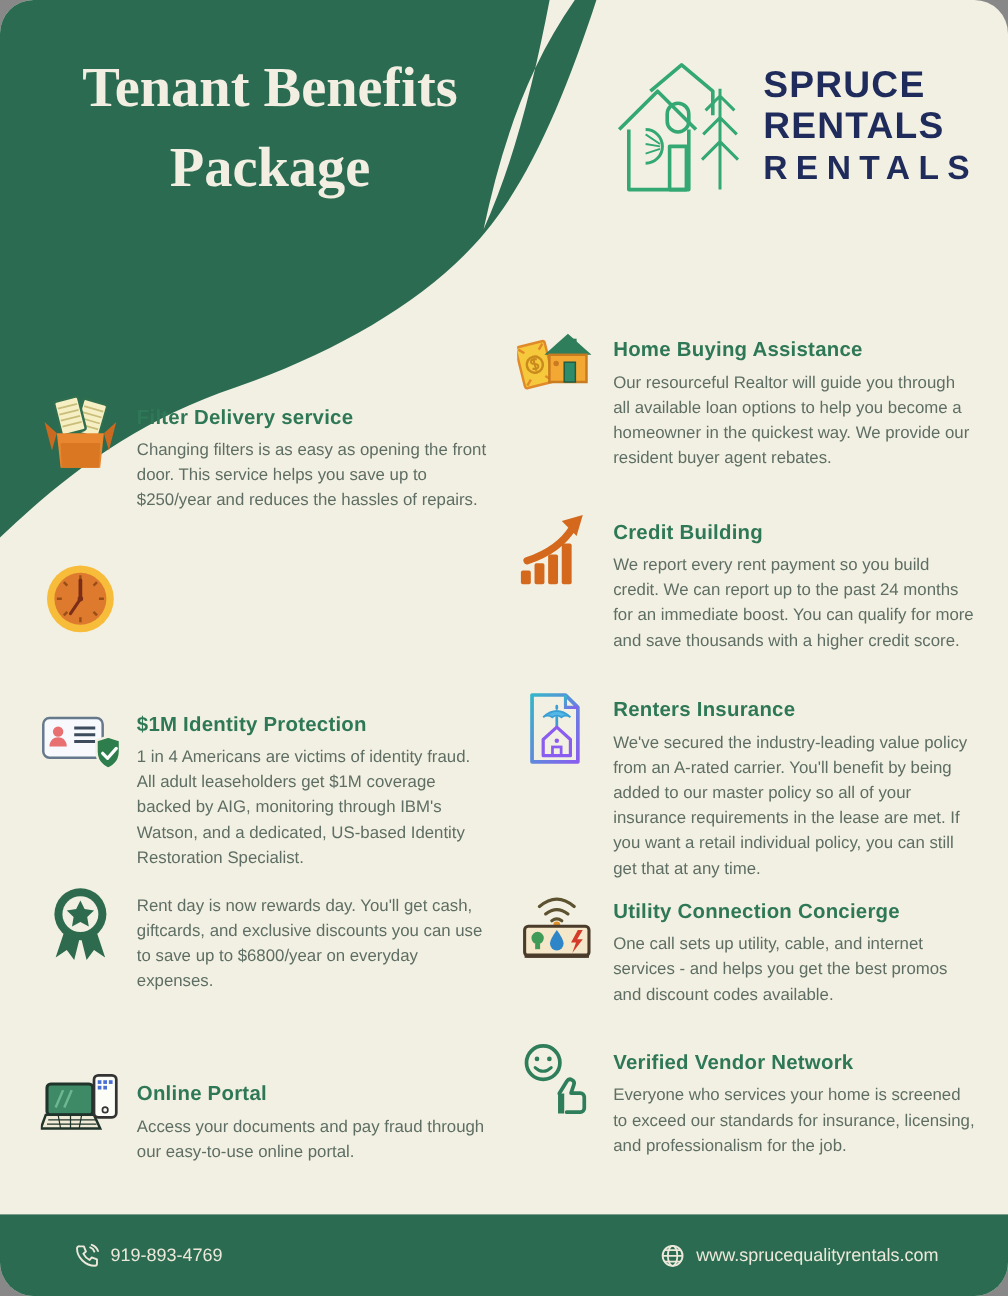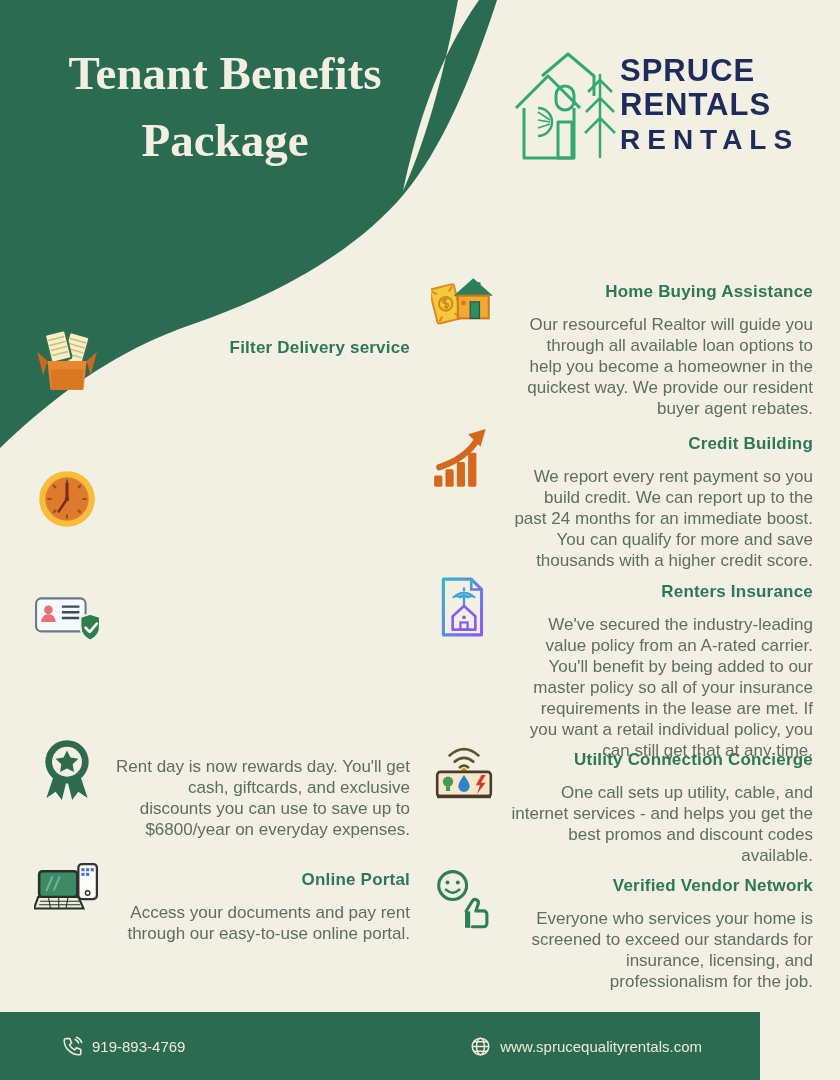--- a/index.html
+++ b/index.html
@@ -5,47 +5,48 @@
   :root{
     --green:#2B6B51; --cream:#F2F0E2; --heading:#2F7857; --body-text:#5E6E64;
     --navy:#1F2B5B; --logo-green:#34A873; --footer-text:#EDE9DA;
   }
   *{margin:0;padding:0;box-sizing:border-box;}
   html,body{background:#888;}
   .page{
     position:relative; width:840px; height:1080px; margin:0 auto;
     background:var(--cream); overflow:hidden;
     font-family:"Liberation Sans", sans-serif;
+    border-radius:28px;
   }
   .header-blob{position:absolute;left:0;top:0;width:840px;height:460px;pointer-events:none;}
   .title{
     position:absolute; left:22px; top:40px; width:406px;
     font-family:"Liberation Serif", serif; font-weight:700;
     font-size:47px; line-height:1.42; color:#F2EFE2; text-align:center;
   }
-  .logo{position:absolute; left:512px; top:46px; width:310px; display:flex; align-items:center; }
+  .logo{position:absolute; left:512px; top:46px; width:310px; display:flex; align-items:center; gap:16px;}
   .logo-icon{width:108px; height:118px; flex:0 0 auto;}
   .logo-text{color:var(--navy); font-weight:700; line-height:1.08;}
   .logo-line1,.logo-line2{font-size:31px; letter-spacing:1px;}
   .logo-line3{font-size:28px; letter-spacing:7px; margin-top:4px;}
   .benefits{position:absolute; inset:0;}
   .benefit{position:absolute; display:flex; gap:13px; align-items:flex-start;}
   .benefit .icon-box{flex:0 0 68px; width:68px; height:66px; display:flex; align-items:center; justify-content:center;}
   .benefit .icon-box svg{width:66px;height:66px;}
-  .benefit .text{padding-top:8px;text-align:right;}
+  .benefit .text{padding-top:8px;}
   .b-title{font-size:17px; font-weight:700; color:var(--heading); letter-spacing:.2px; margin-bottom:6px;}
-  .b-body{font-size:17px; color:var(--body-text); line-height:21px;margin-top:12px;}
+  .b-body{font-size:14px; color:var(--body-text); line-height:21px;}
   .col-left .benefit{left:33px; width:380px;}
   .col-left .text{width:296px;}
   .col-right .benefit{left:430px; width:400px;}
   .col-right .text{width:302px;}
-  .item-left-0{top:330px}.item-left-1{top:466px}.item-left-2{top:586px}.item-left-3{top:736px}.item-left-4{top:862px}
+  .item-left-0{top:330px}.item-left-1{top:466px}.item-left-2{top:586px}.item-left-3{top:736px}.item-left-4{top:894px}
   .item-right-0{top:274px}.item-right-1{top:426px}.item-right-2{top:574px}.item-right-3{top:742px}.item-right-4{top:868px}
   .footer{
-    position:absolute; left:0; bottom:0; width:760px; height:68px;
+    position:absolute; left:0; bottom:0; width:840px; height:68px;
     background:var(--green); display:flex; align-items:center;
     justify-content:space-between; padding:0 58px 0 62px;
   }
   .footer-item{display:flex; align-items:center; gap:9px; color:var(--footer-text); font-size:15px;}
   .footer-item svg{width:21px;height:21px;}
 </style>
 </head>
 <body>
 
 <div class="page">
@@ -91,20 +92,21 @@
               <path d="M16 8h16M16 13h16M16 18h16M16 23h16" stroke="#C9BD7A" stroke-width="1.4"></path>
             </g>
         <polygon points="13,30 51,30 48,58 16,58" fill="#E8872F"></polygon>
         <polygon points="13,30 3,21 9,44" fill="#C96A20"></polygon>
         <polygon points="51,30 61,21 55,44" fill="#C96A20"></polygon>
         <polygon points="16,38 48,38 47,58 17,58" fill="#D97722"></polygon>
       </svg>
     </div>
       <div class="text">
         <div class="b-title">Filter Delivery service</div>
+        <div class="b-body">Changing filters is as easy as opening the front door. This service helps you save up to $250/year and reduces the hassles of repairs.</div>
       </div>
     </div>
       <div class="benefit item-left-1">
       <div class="icon-box">
       <svg viewBox="0 0 64 64">
         <circle cx="32" cy="32" r="27" fill="#F6BC3A"></circle>
         <circle cx="32" cy="32" r="21" fill="#DD7A2E"></circle>
         <g stroke="#9A4E17" stroke-width="2">
           <path d="M32 13v4M32 47v4M13 32h4M47 32h4M18.6 18.6l2.8 2.8M42.6 42.6l2.8 2.8M45.4 18.6l-2.8 2.8M21.4 42.6l-2.8 2.8"></path>
         </g>
@@ -118,20 +120,24 @@
       <div class="icon-box">
       <svg viewBox="0 0 64 64">
         <rect x="2" y="12" width="48" height="32" rx="5" fill="#F7F9FC" stroke="#66788C" stroke-width="2"></rect>
         <circle cx="14" cy="23" r="4.2" fill="#E87070"></circle>
         <path d="M7 35c0-5 3.5-7.5 7-7.5s7 2.5 7 7.5z" fill="#E87070"></path>
         <path d="M27 20h17M27 25.5h17M27 31h17" stroke="#3C4C5C" stroke-width="2.4"></path>
         <path d="M45 30l9.5-3 9.5 3v9c0 8-5.8 12.3-9.5 14-3.7-1.7-9.5-6-9.5-14z" fill="#2E7D4C" stroke="#F2F0E2" stroke-width="2"></path>
         <path d="M50 40.5l4 4 7-8" stroke="#fff" stroke-width="2.6" fill="none" stroke-linecap="round" stroke-linejoin="round"></path>
       </svg>
     </div>
+      <div class="text">
+        <div class="b-title">$1M Identity Protection</div>
+        <div class="b-body">1 in 4 Americans are victims of identity fraud. All adult leaseholders get $1M coverage backed by AIG, monitoring through IBM's Watson, and a dedicated, US-based Identity Restoration Specialist.</div>
+      </div>
     </div>
       <div class="benefit item-left-3">
       <div class="icon-box">
       <svg viewBox="0 0 64 64">
         <polygon points="20,36 12,60 21,54 27,62 32,42" fill="#2E6B4E"></polygon>
         <polygon points="44,36 52,60 43,54 37,62 32,42" fill="#2E6B4E"></polygon>
         <circle cx="32" cy="25" r="21" fill="#2E6B4E"></circle>
         <circle cx="32" cy="25" r="14.5" fill="#F2F0E2"></circle>
         <path d="M32 14l3.4 6.9 7.6 1.1-5.5 5.4 1.3 7.6L32 31.4 25.2 35l1.3-7.6-5.5-5.4 7.6-1.1z" fill="#2E6B4E"></path>
       </svg>
@@ -153,21 +159,21 @@
               <rect x="50.5" y="6" width="3" height="3"></rect>
               <rect x="55" y="6" width="3" height="3"></rect>
               <rect x="46" y="10.5" width="3" height="3"></rect>
               <rect x="50.5" y="10.5" width="3" height="3"></rect>
             </g>
         <circle cx="52" cy="30" r="2.2" fill="none" stroke="#333" stroke-width="1.4"></circle>
       </svg>
     </div>
       <div class="text">
         <div class="b-title">Online Portal</div>
-        <div class="b-body">Access your documents and pay rent through our easy-to-use online portal.</div>
+        <div class="b-body">Access your documents and pay fraud through our easy-to-use online portal.</div>
       </div>
     </div>
     </div>
   <div class="benefits col-right">
       <div class="benefit item-right-0">
       <div class="icon-box">
       <svg viewBox="0 0 64 64">
         <g transform="rotate(-14 14 28)">
           <rect x="2" y="12" width="24" height="34" rx="2" fill="#F6C83C" stroke="#E08A2A" stroke-width="2"></rect>
           <circle cx="14" cy="29" r="6.5" fill="none" stroke="#C98A1E" stroke-width="2"></circle>

